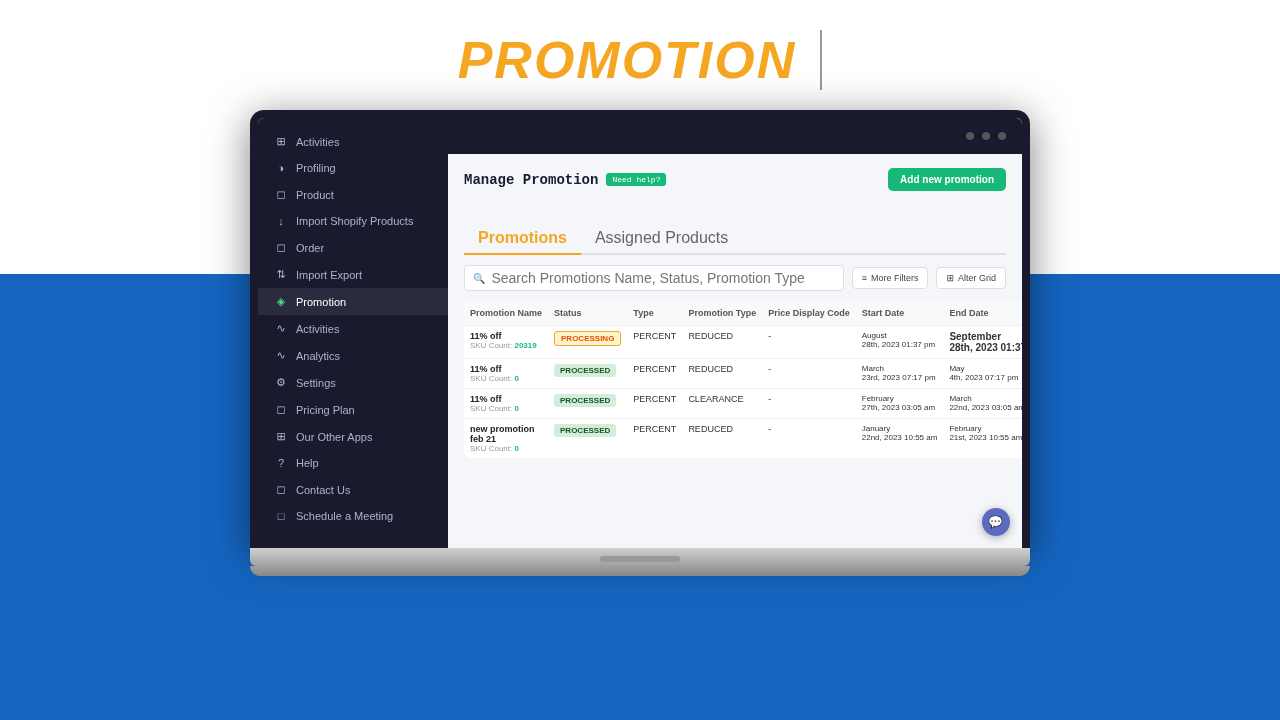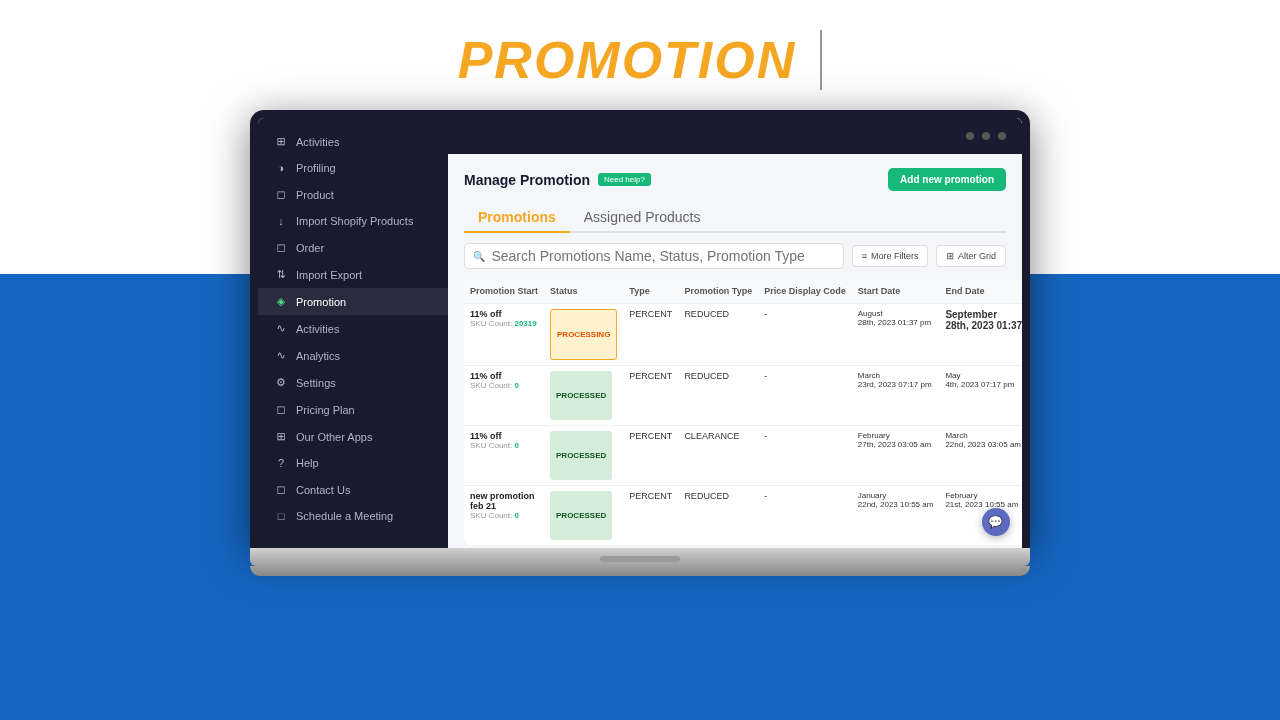--- a/index.html
+++ b/index.html
@@ -166,20 +166,21 @@
       justify-content: space-between;
       margin-bottom: 12px;
     }
     .manage-title {
       font-size: 14px;
       font-weight: 700;
       color: #1a1a2e;
       display: flex;
       align-items: center;
       gap: 8px;
+      font-family: Liberation Mono, monospace;
     }
     .need-help-badge {
       background: #17b978;
       color: white;
       font-size: 8px;
       padding: 2px 6px;
       border-radius: 3px;
       font-weight: 500;
     }
     .add-promotion-btn {
@@ -195,25 +196,26 @@
 
     
     .tabs-row {
       display: flex;
       border-bottom: 2px solid #e0e0e0;
       margin-bottom: 10px;
       gap: 0;
     }
     .tab-item {
       padding: 6px 14px;
-      font-size: 14px;
+      font-size: 16px;
       color: #666;
       cursor: pointer;
       border-bottom: 2px solid transparent;
       margin-bottom: -2px;
+      margin-top: 20px;
     }
     .tab-item.active {
       color: #f5a623;
       border-bottom: 2px solid #f5a623;
       font-weight: 600;
     }
 
     
     .search-filter-row {
       display: flex;
@@ -290,21 +292,21 @@
       color: #333;
       vertical-align: top;
     }
     .promo-table tr:last-child td { border-bottom: none; }
     .promo-name { font-weight: 600; font-size: 9px; color: #222; }
     .sku-count { font-size: 8px; color: #999; }
     .sku-count span { color: #17b978; font-weight: 600; }
 
     .status-badge {
       display: inline-block;
-      padding: 20px 6px;
+      padding: 2px 6px;
       border-radius: 3px;
       font-size: 8px;
       font-weight: 600;
       text-transform: uppercase;
     }
     .status-processing { background: #fff3cd; color: #e65100; border: 1px solid #f5a623; }
     .status-processed { background: #d4edda; color: #155724; }
 
     
     .chat-btn {
@@ -437,21 +439,21 @@
                 </button>
                 <button class="alter-grid-btn">
                   <span>⊞</span>
                   <span>Alter Grid</span>
                 </button>
               </div>
 
               <table class="promo-table">
                 <thead>
                   <tr>
-                    <th>Promotion Start</th>
+                    <th>Promotion Name</th>
                     <th>Status</th>
                     <th>Type</th>
                     <th>Promotion Type</th>
                     <th>Price Display Code</th>
                     <th>Start Date</th>
                     <th>End Date</th>
 
                   </tr>
                 </thead>
                 <tbody id="table-body">

